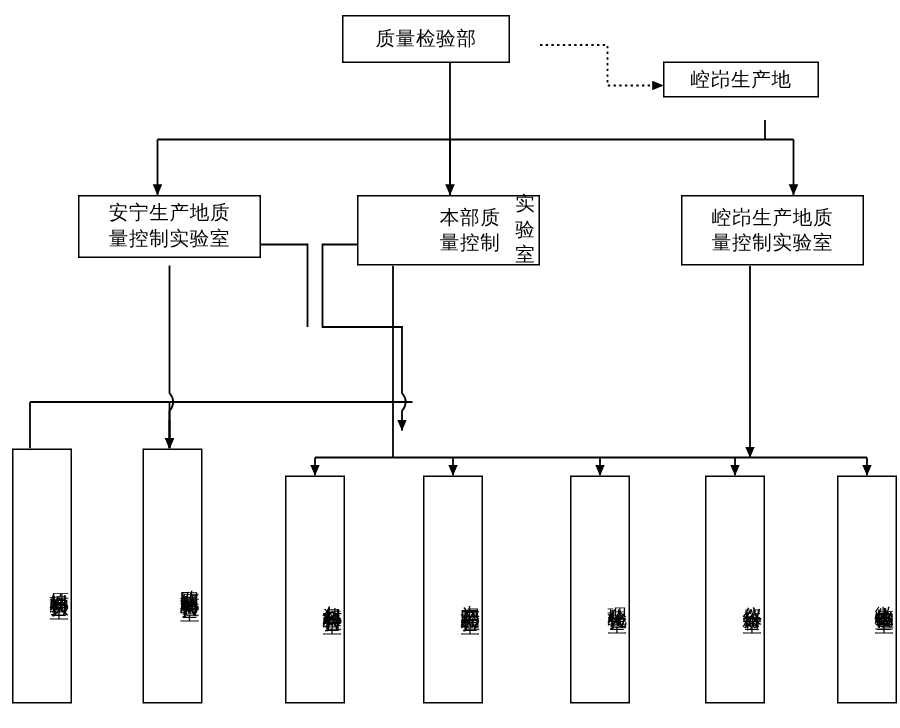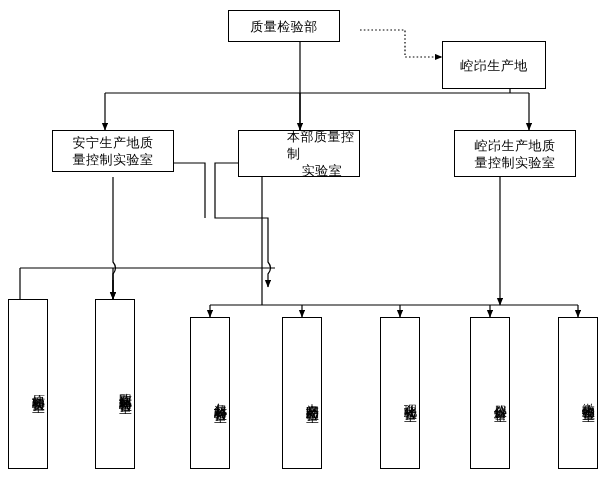--- a/index.html
+++ b/index.html
@@ -23,21 +23,21 @@
     height: 485px;
   }
   .node {
     position: absolute;
     box-sizing: border-box;
     border: 1px solid #000000;
     background: #ffffff;
     display: flex;
     align-items: center;
     justify-content: center;
-    text-align: left;
+    text-align: right;
     color: #000000;
     z-index: 5;
   }
   .node-h {
     font-size: 13px;
     line-height: 17px;
     letter-spacing: 0.5px;
     padding: 0 2px;
   }
   .node-v {
@@ -97,30 +97,30 @@
       <path d="M400,305 L400,317" marker-end="url(#arw)"></path>
       <path d="M490,305 L490,317" marker-end="url(#arw)"></path>
       <path d="M578,305 L578,317" marker-end="url(#arw)"></path>
     </g>
   </svg>
 
   <div class="node node-h" style="left:228px; top:10px; width:112px; height:32px;">
     <span>质量检验部</span>
   </div>
 
-  <div class="node node-h" style="left:442px; top:41px; width:104px; height:48px;">
+  <div class="node node-h" style="left:442px; top:41px; width:104px; height:24px;">
     <span>崆岇生产地</span>
   </div>
 
   <div class="node node-h" style="left:52px; top:130px; width:122px; height:42px; flex-direction:column;">
     <span>安宁生产地质</span>
     <span>量控制实验室</span>
   </div>
 
-  <div class="node node-h" style="left:238px; top:130px; width:122px; height:47px; flex-direction:column;padding-left:48px;">
+  <div class="node node-h" style="left:238px; top:130px; width:122px; height:47px; padding-left:48px;">
     <span>本部质量控制</span>
     <span>实验室</span>
   </div>
 
   <div class="node node-h" style="left:440px; top:130px; width:122px; height:47px; flex-direction:column;margin-left:14px;">
     <span>崆岇生产地质</span>
     <span>量控制实验室</span>
   </div>
 
   <div class="node node-v" style="left:8px; top:299px; width:40px; height:170px;">

